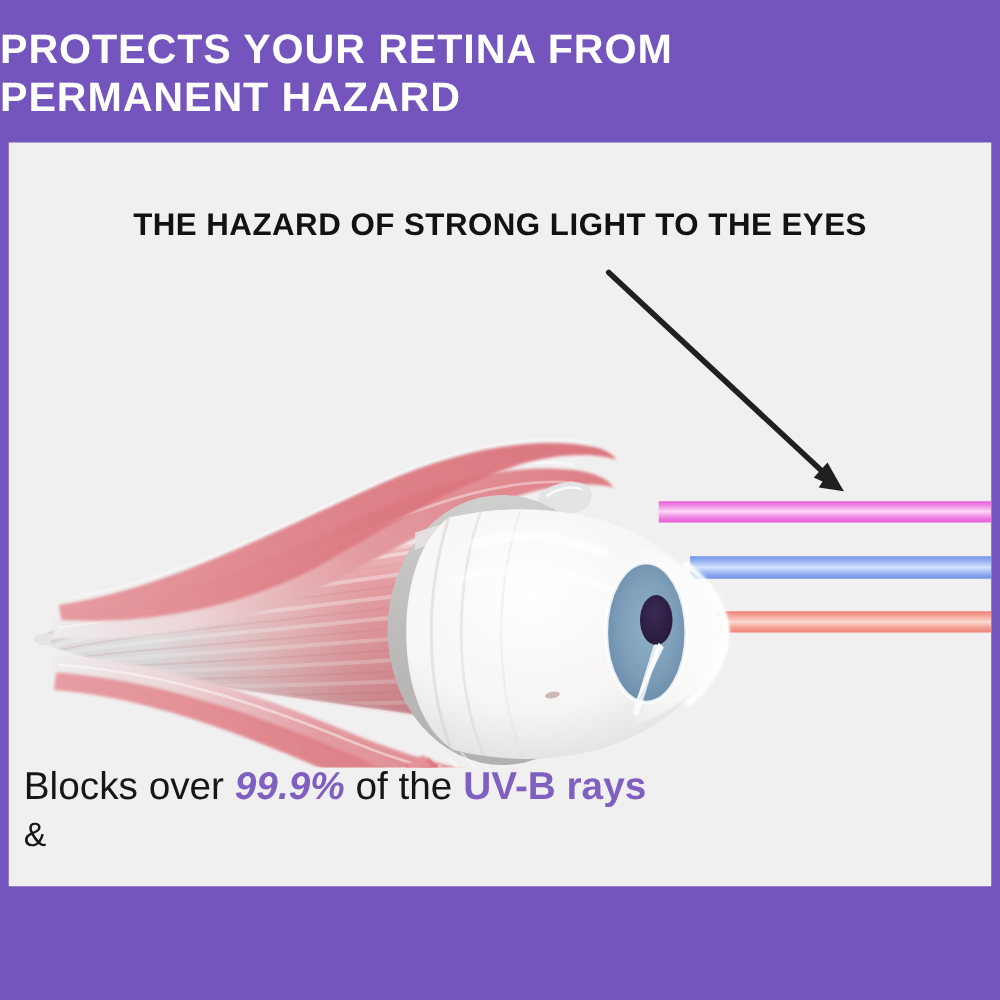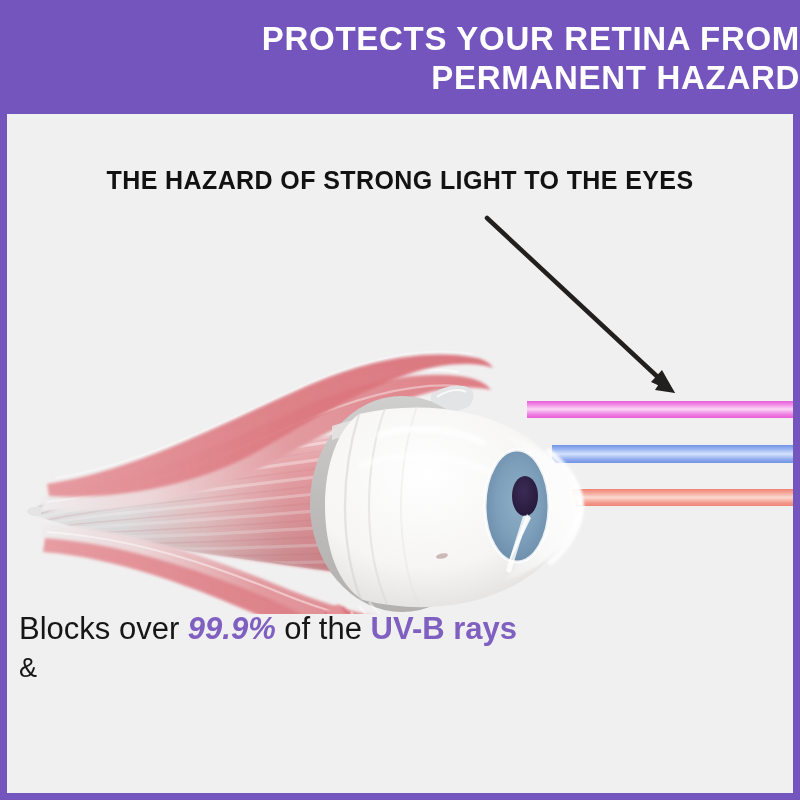--- a/index.html
+++ b/index.html
@@ -24,21 +24,21 @@
   
   .header-band {
     position: absolute;
     left: 0;
     top: 0;
     width: 800px;
     height: 114px;
     background: #7355bd;
     display: flex;
     flex-direction: column;
-    align-items: flex-end;
+    align-items: flex-start;
     justify-content: center;
     box-sizing: border-box;
     padding-top: 4px;
   }
   .header-line {
     color: #ffffff;
     font-family: "Liberation Sans", sans-serif;
     font-weight: bold;
     font-size: 33px;
     letter-spacing: 0.7px;
@@ -46,21 +46,21 @@
     text-align: center;
     white-space: nowrap;
   }
 
   
   .panel {
     position: absolute;
     left: 7px;
     top: 114px;
     width: 786px;
-    height: 679px;
+    height: 595px;
     background: #f1f0f1;
     overflow: hidden;
   }
 
   
   .subhead {
     position: absolute;
     left: 0;
     top: 52px;
     width: 786px;

